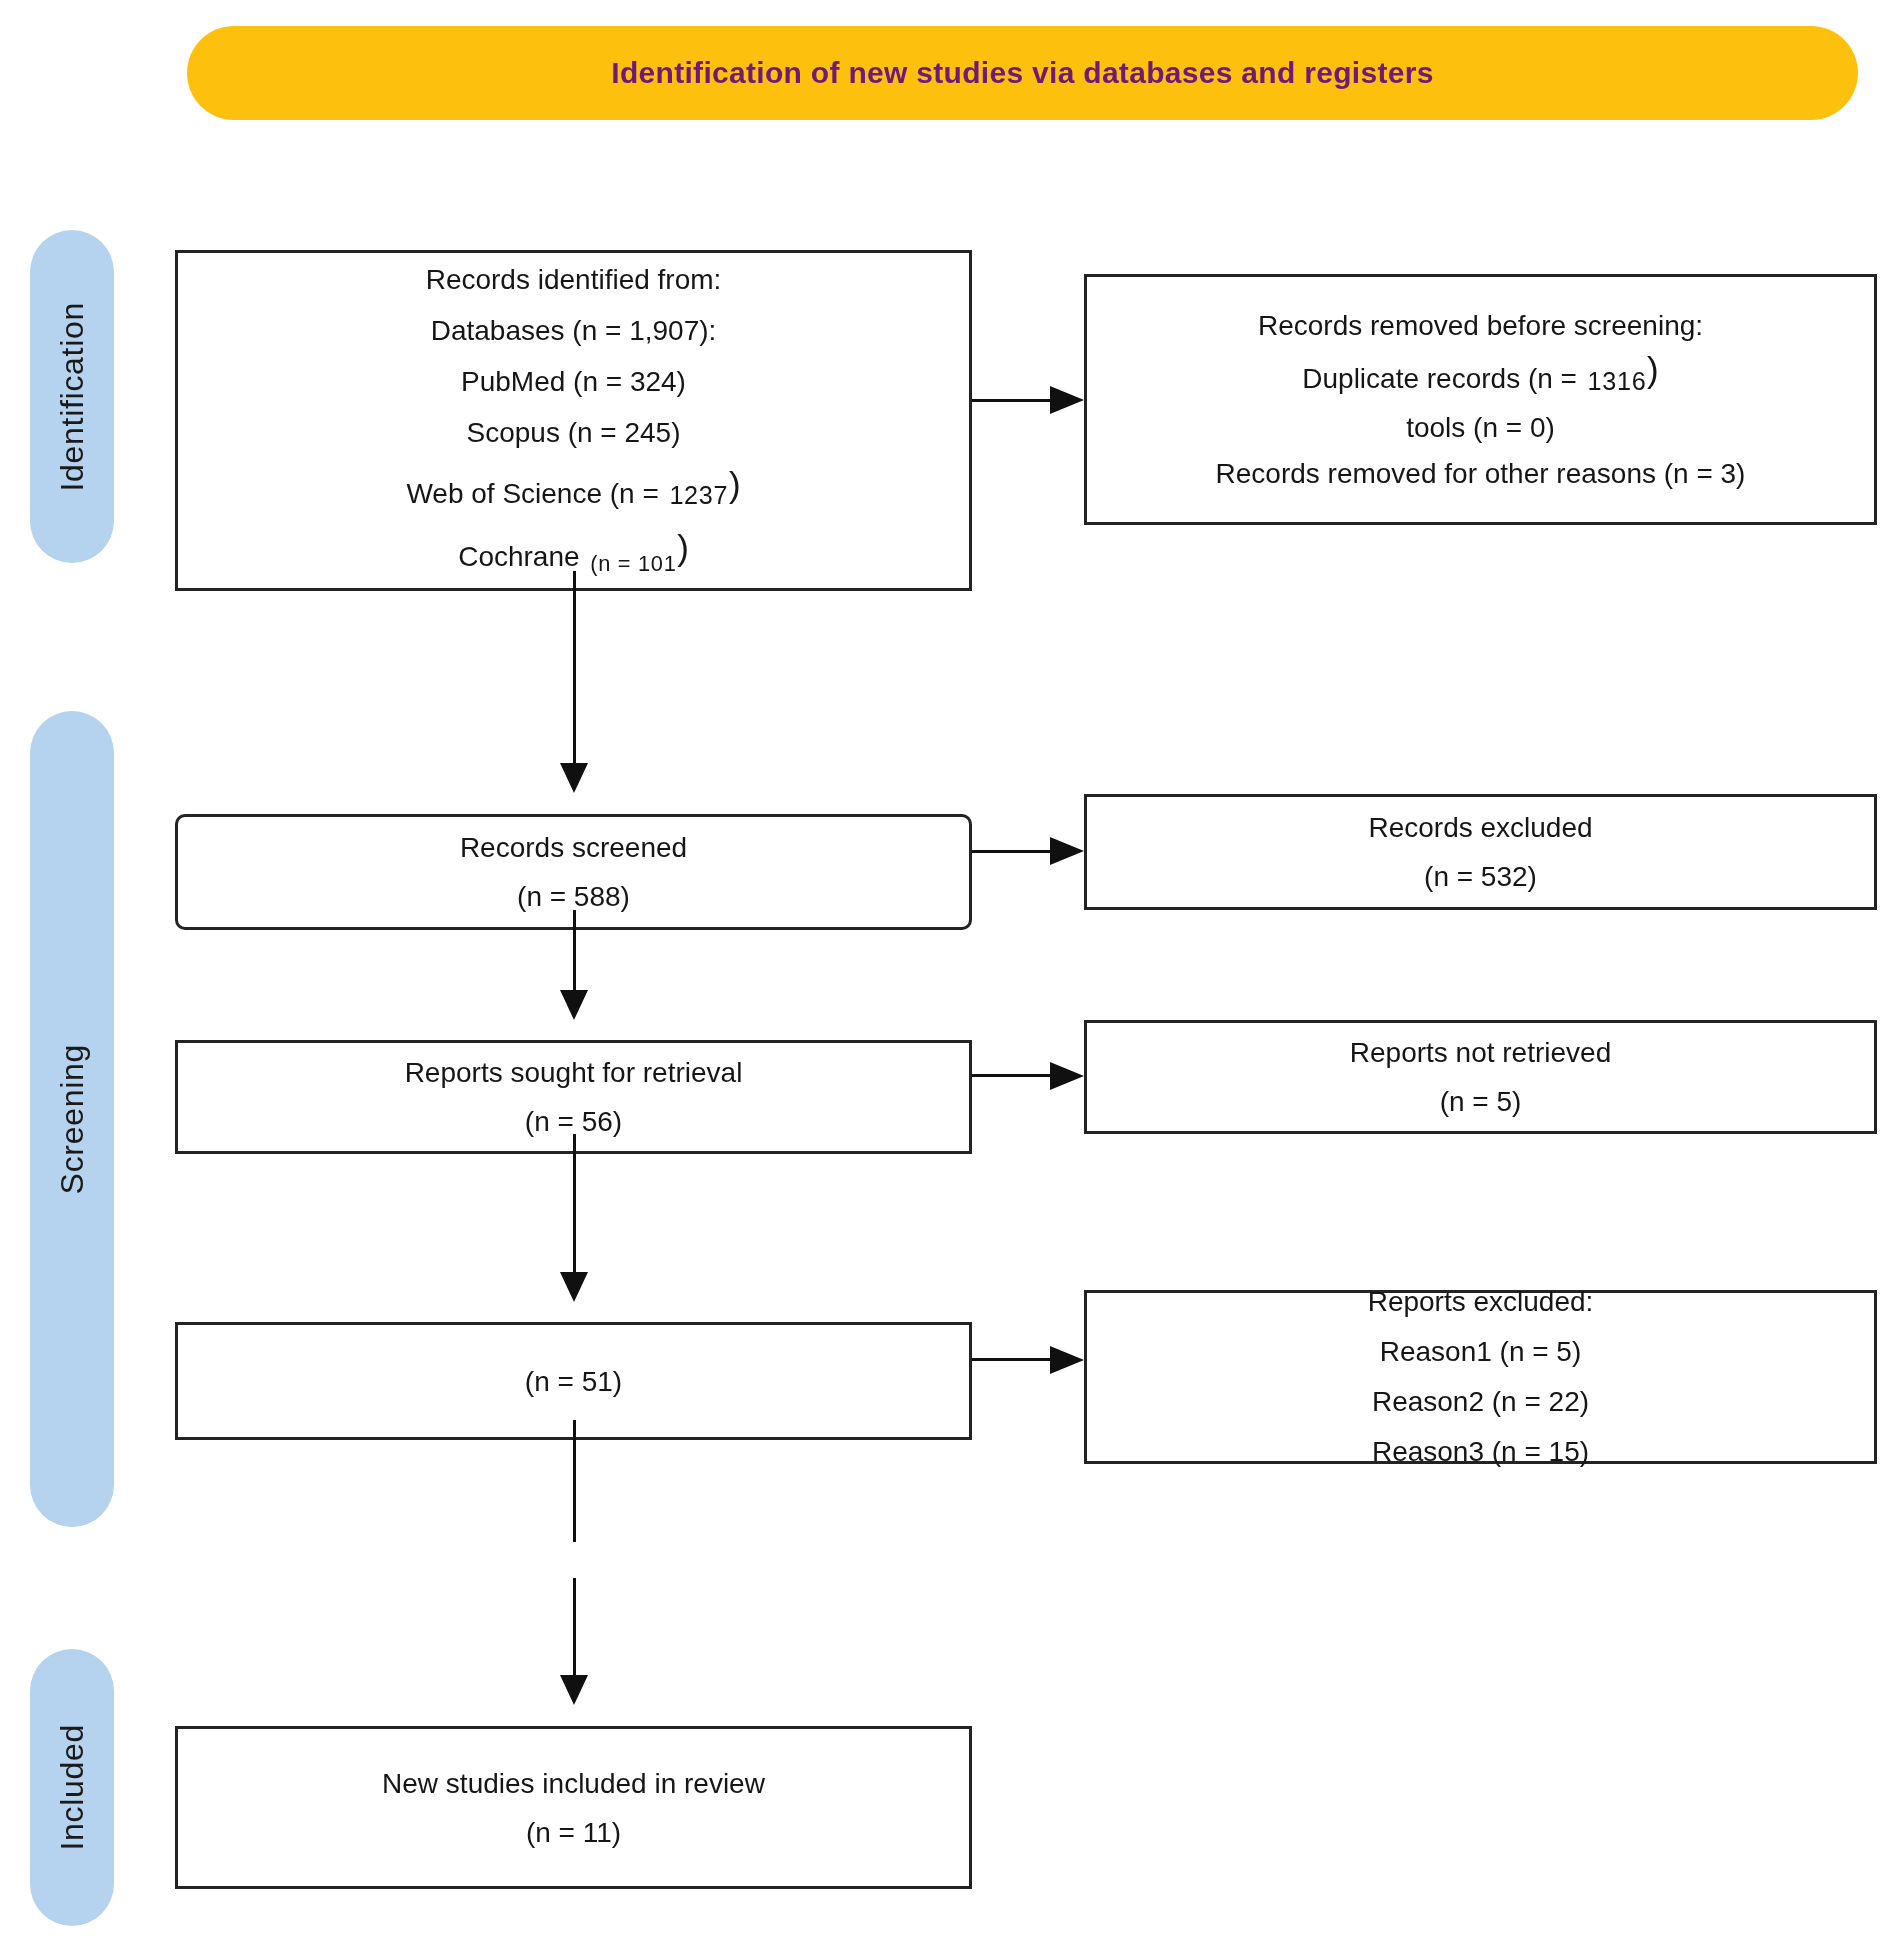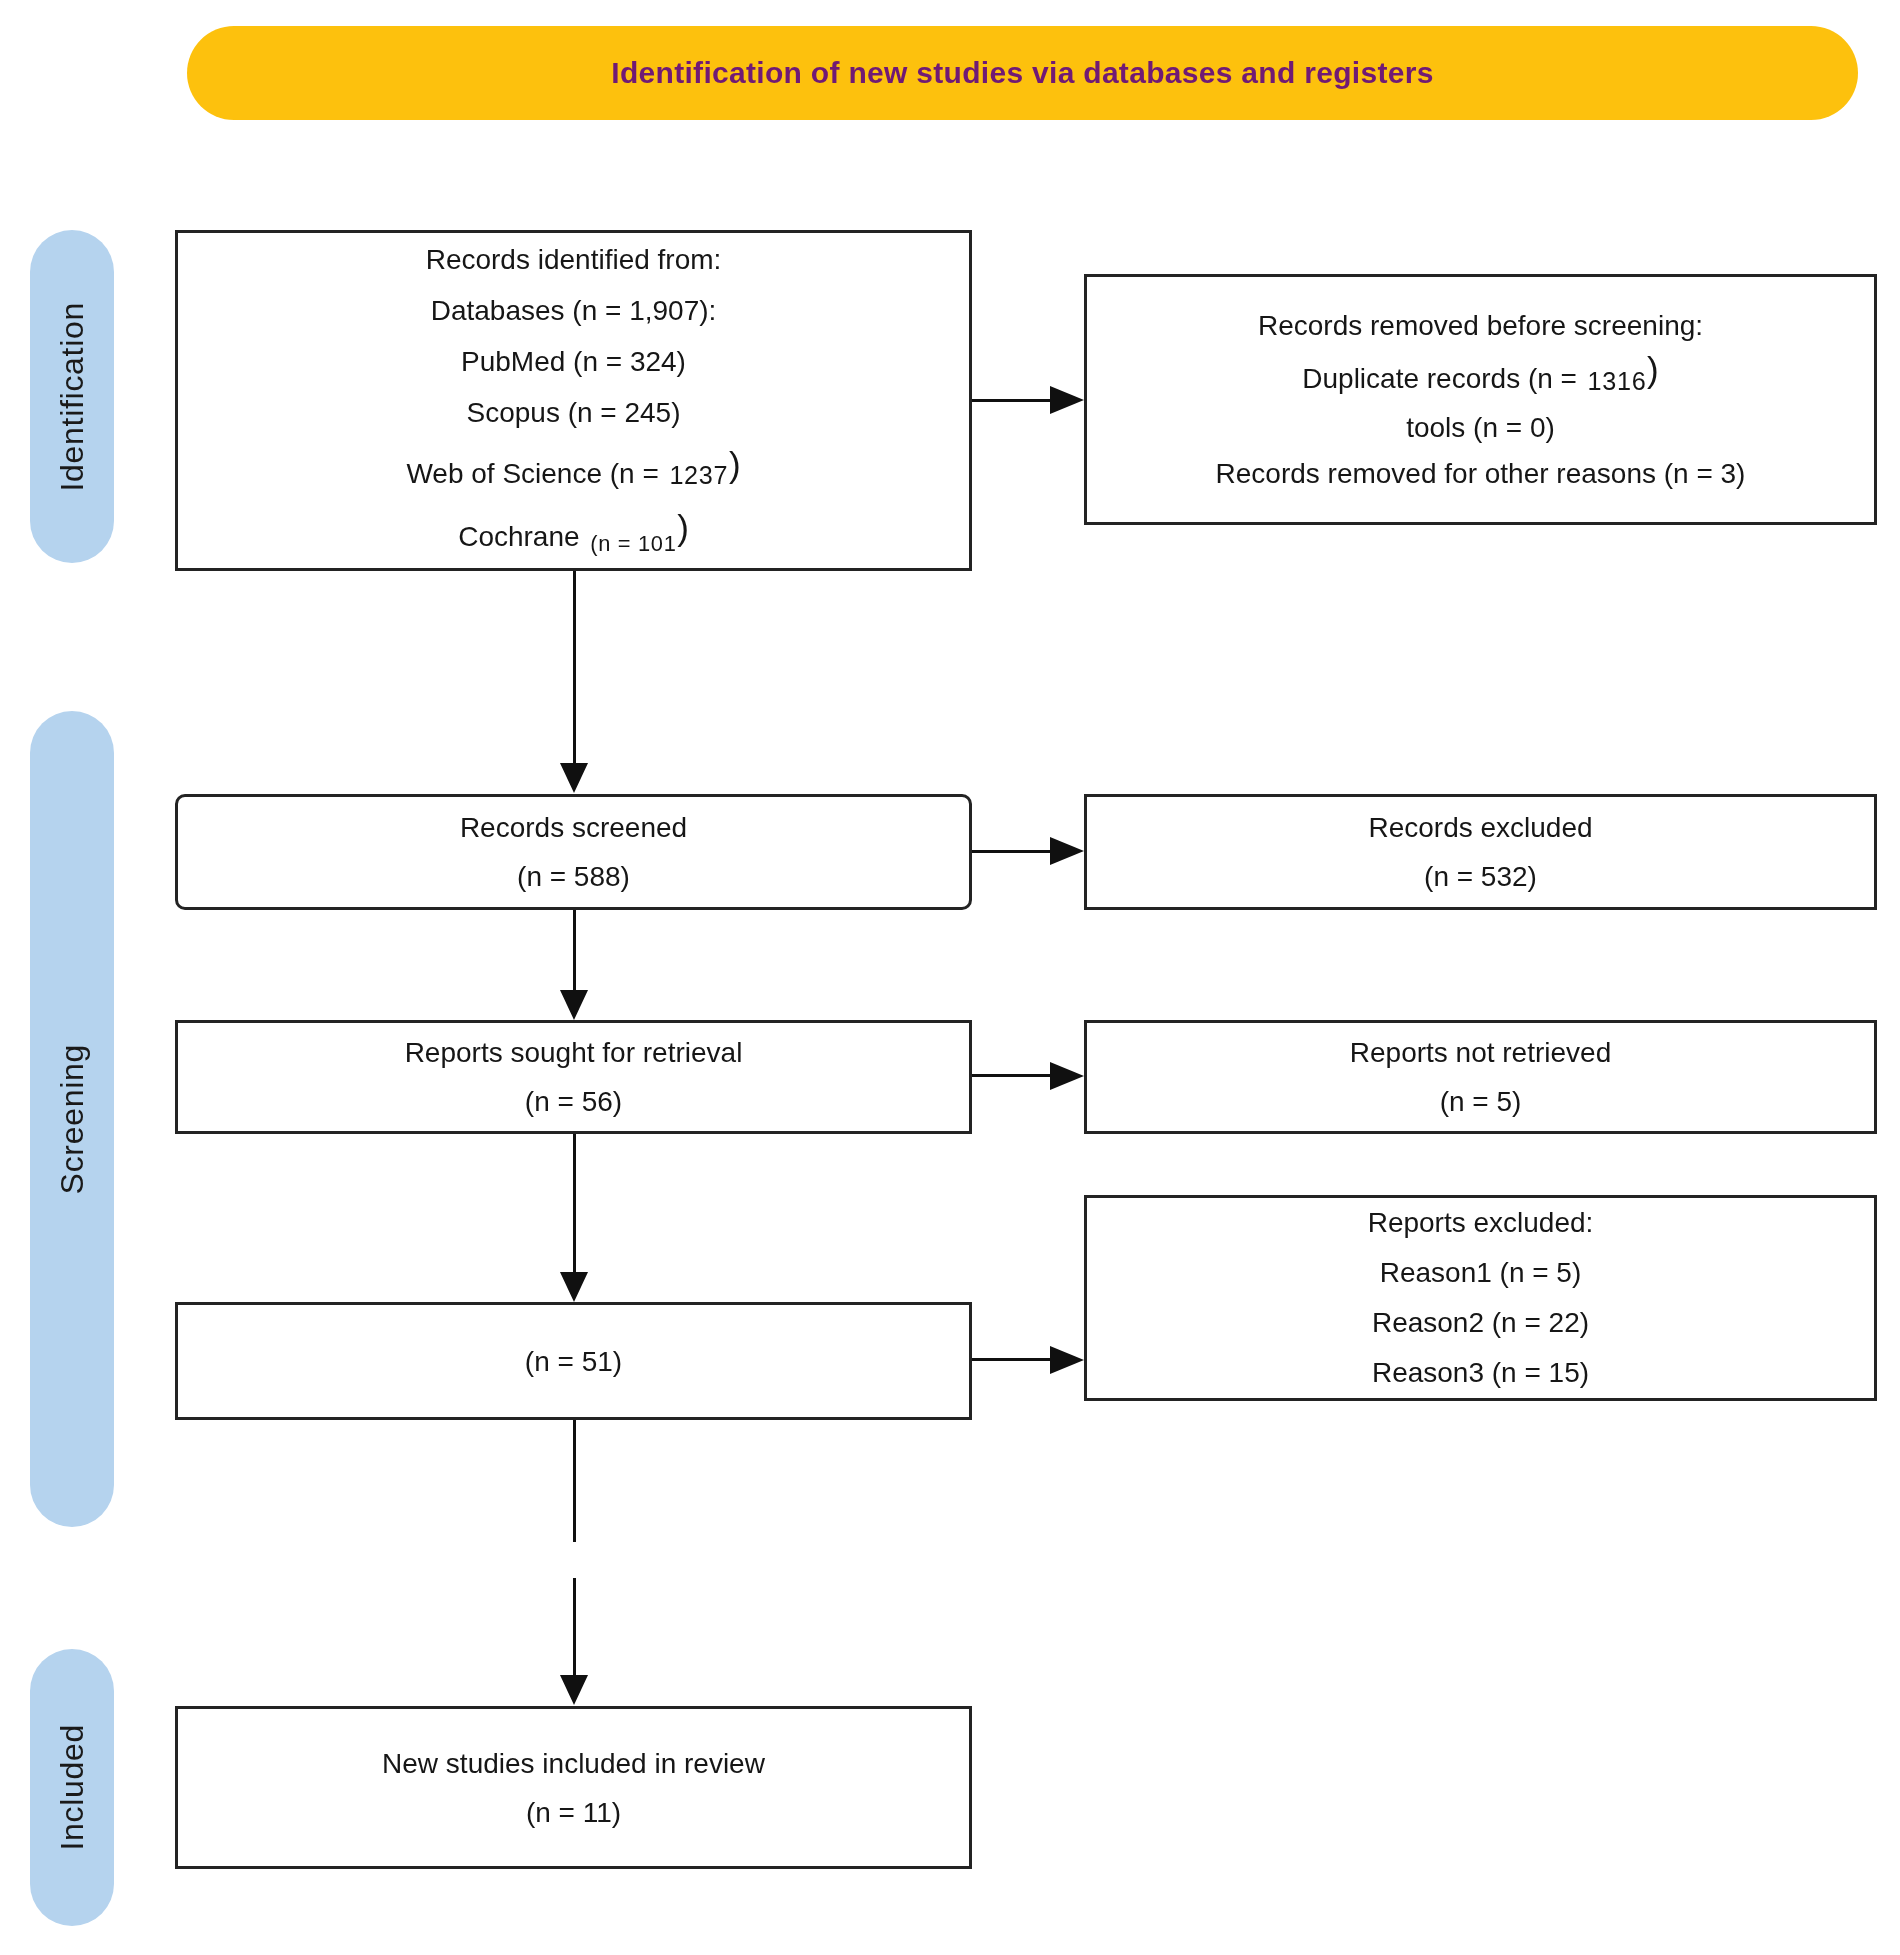--- a/index.html
+++ b/index.html
@@ -49,31 +49,31 @@
     position: absolute;
     border: 3.3px solid #232323;
     background: #ffffff;
     display: flex; flex-direction: column;
     align-items: center; justify-content: center;
     text-align: center;
     font-size: 28px;
     color: #161616;
     padding: 4px 9.2px;
   }
-  .col-left  { left: 175px;  width: 797px; }
+  .col-left  { left: 175px;  width: 797px; margin-top: 20px; }
   .col-right { left: 1084px; width: 793px; }
 
   .box-identified       { top: 230px;  height: 341px; line-height: 1.82; }
   .box-removed          { top: 274px;  height: 251px; line-height: 1.62; }
   .box-screened         { top: 794px; height: 116px; line-height: 1.75; border-radius: 10px; }
   .box-records-excluded { top: 794px; height: 116px; line-height: 1.75; }
   .box-sought           { top: 1020px; height: 114px; line-height: 1.75; }
   .box-not-retrieved    { top: 1020px; height: 114px; line-height: 1.75; }
   .box-assessed         { top: 1302px; height: 118px; line-height: 1.75; }
-  .box-reports-excluded { top: 1195px; height: 206px; line-height: 1.78; }
+  .box-reports-excluded { top: 1290px; height: 174px; line-height: 1.78; }
   .box-included         { top: 1706px; height: 163px; line-height: 1.75; }
 
   
   .ins { font-size: 0.90em; margin-left: 10.6px; position: relative; top: 1.3px; letter-spacing: 0.7px; }
   .ins-small { font-size: 0.78em; top: 4.6px; }
   .paren { font-size: 1.25em; position: relative; top: -6px; margin-left: 0.7px; font-weight: 400; }
 
   
   .vline { position: absolute; left: 573px; width: 3.3px; background: #101010; }
   .hline { position: absolute; height: 3.3px; background: #101010; }

